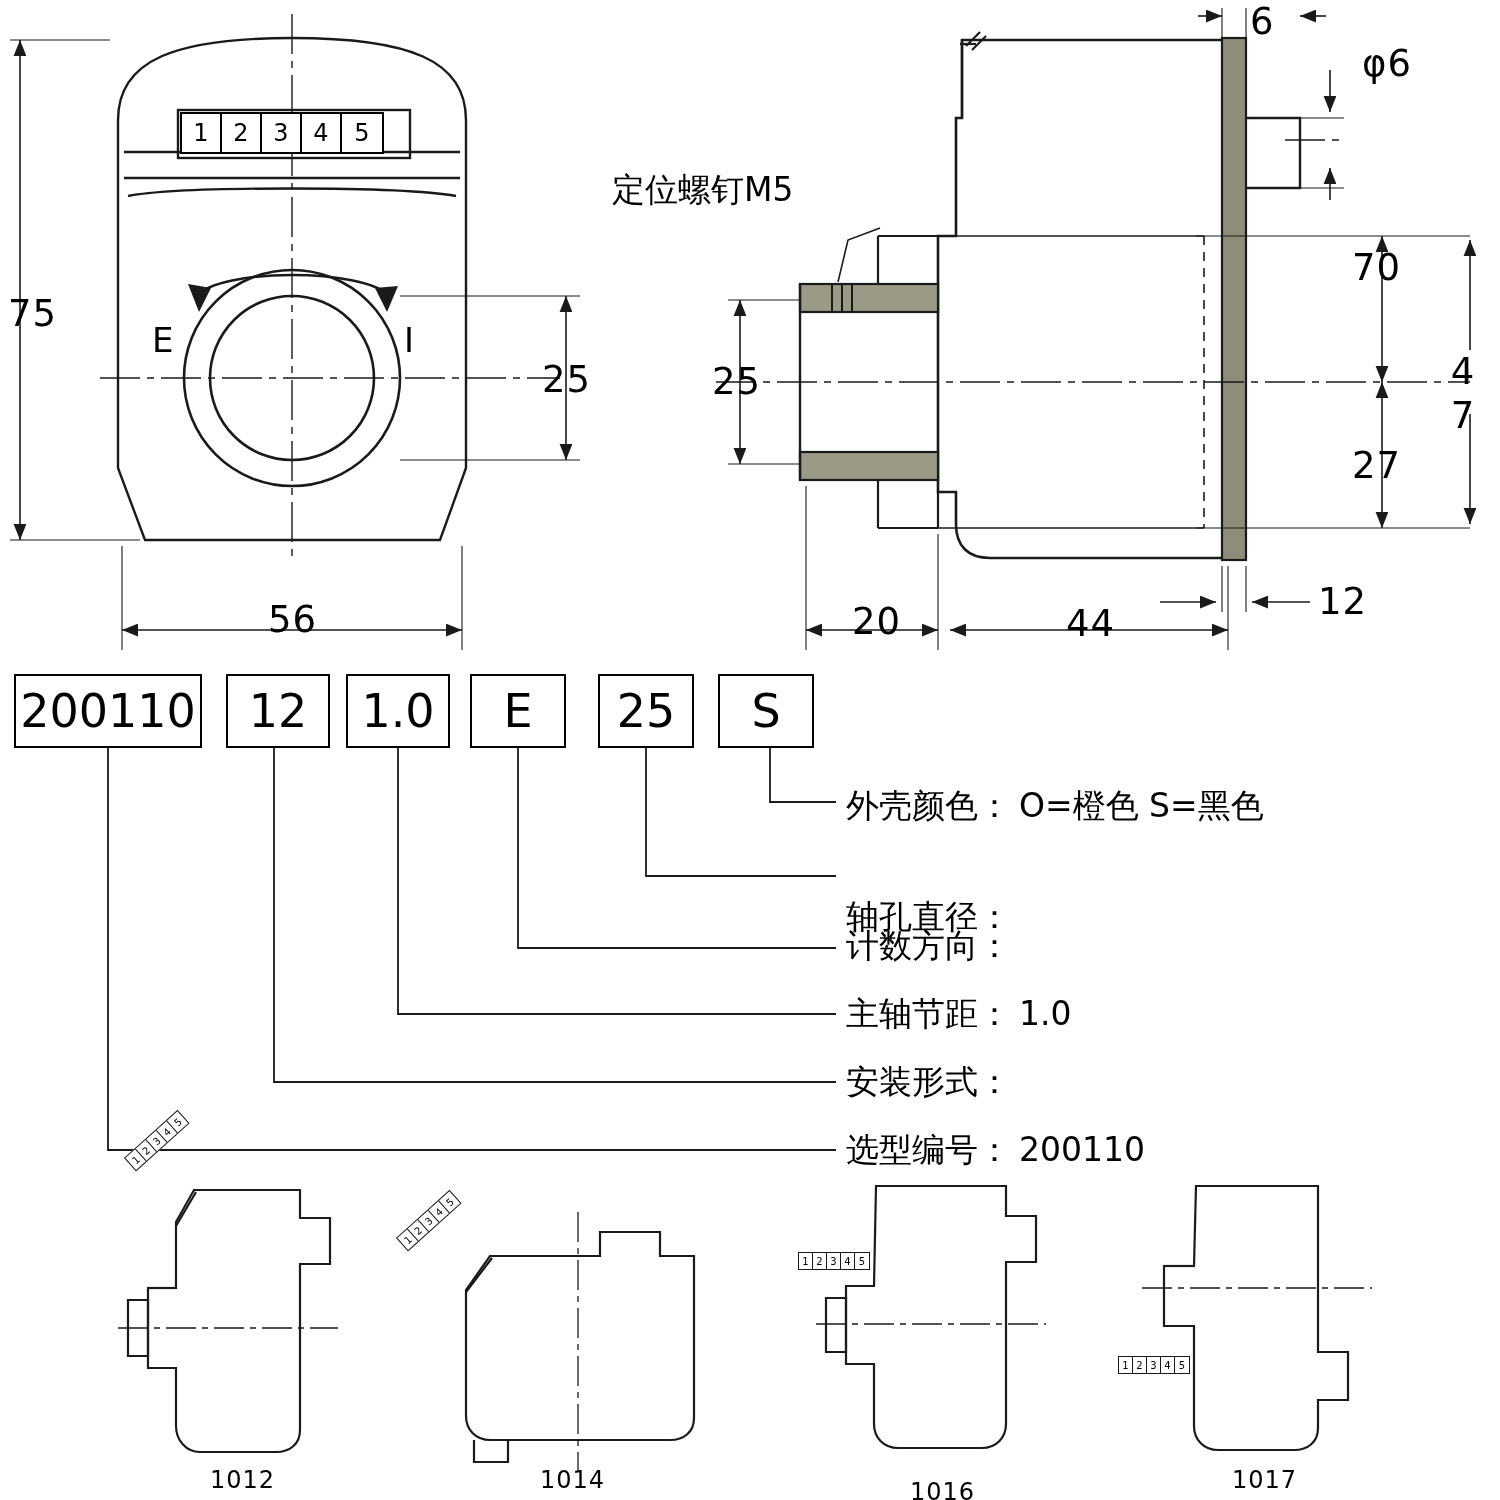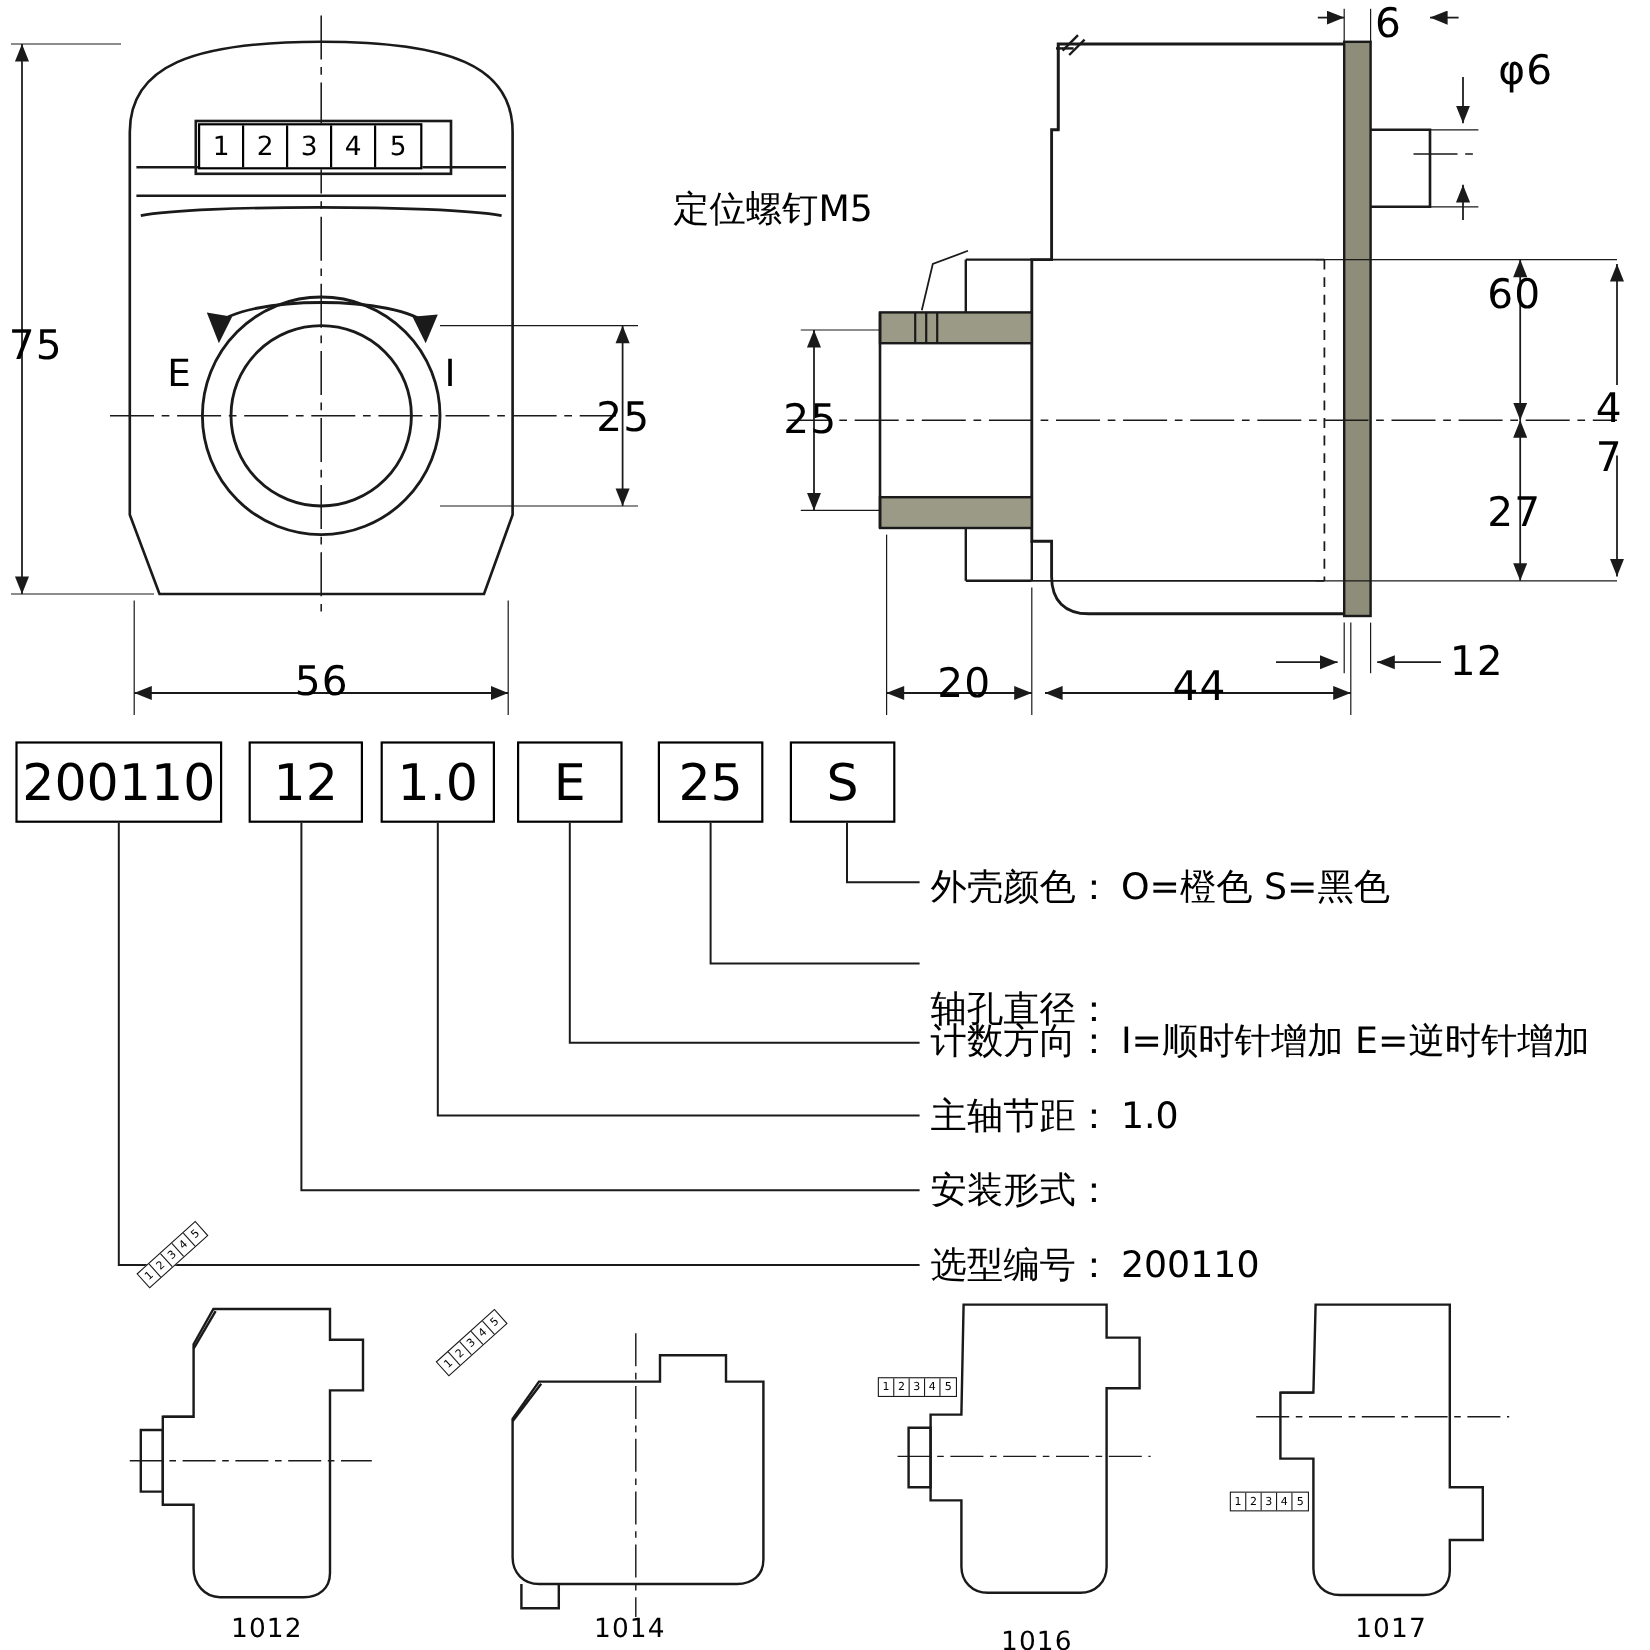--- a/index.html
+++ b/index.html
@@ -242,21 +242,21 @@
       <div>5</div>
     </div>
 
   <div class="lbl cn-big" style="left:612px; top:168px;">定位螺钉M5</div>
   <div class="lbl dim" style="left:712px; top:360px;">25</div>
   <div class="lbl dim" style="left:852px; top:600px;">20</div>
   <div class="lbl dim" style="left:1066px; top:602px;">44</div>
   <div class="lbl dim" style="left:1318px; top:580px;">12</div>
   <div class="lbl dim" style="left:1250px; top:0px;">6</div>
   <div class="lbl dim" style="left:1362px; top:42px;">φ6</div>
-  <div class="lbl dim" style="left:1352px; top:246px;">60</div>
+  <div class="lbl dim" style="left:1352px; top:246px;">70</div>
   <div class="lbl dim" style="left:1352px; top:444px;">27</div>
   <div class="lbl dim" style="left:1444px; top:350px; writing-mode:vertical-rl; text-orientation:upright; line-height:1;">47</div>
 
   <div id="code-row">
       <div class="code-box" style="left: 14px; top: 674px; width: 188px; height: 74px; font-size: 46px;">
         <span>200110</span>
       </div>
       <div class="code-box" style="left: 226px; top: 674px; width: 104px; height: 74px; font-size: 46px;">
         <span>12</span>
       </div>
@@ -277,21 +277,20 @@
   <div id="legend">
       <div class="lbl cn-big" style="left: 846px; top: 784px; display: flex; align-items: baseline;">
         <span>外壳颜色：</span>
         <span style="margin-left: 8px;">O=橙色   S=黑色</span>
       </div>
       <div class="lbl cn-big" style="left: 846px; top: 852px; display: flex; align-items: center; margin-top: 43px;">
         <span>轴孔直径：</span>
       </div>
       <div class="lbl cn-big" style="left: 846px; top: 924px; display: flex; align-items: baseline;">
         <span>计数方向：</span>
-        <span style="margin-left: 8px;">I=顺时针增加   E=逆时针增加</span>
       </div>
       <div class="lbl cn-big" style="left: 846px; top: 992px; display: flex; align-items: baseline;">
         <span>主轴节距：</span>
         <span style="margin-left: 8px;">1.0</span>
       </div>
       <div class="lbl cn-big" style="left: 846px; top: 1060px; display: flex; align-items: baseline;">
         <span>安装形式：</span>
       </div>
       <div class="lbl cn-big" style="left: 846px; top: 1128px; display: flex; align-items: baseline;">
         <span>选型编号：</span>

